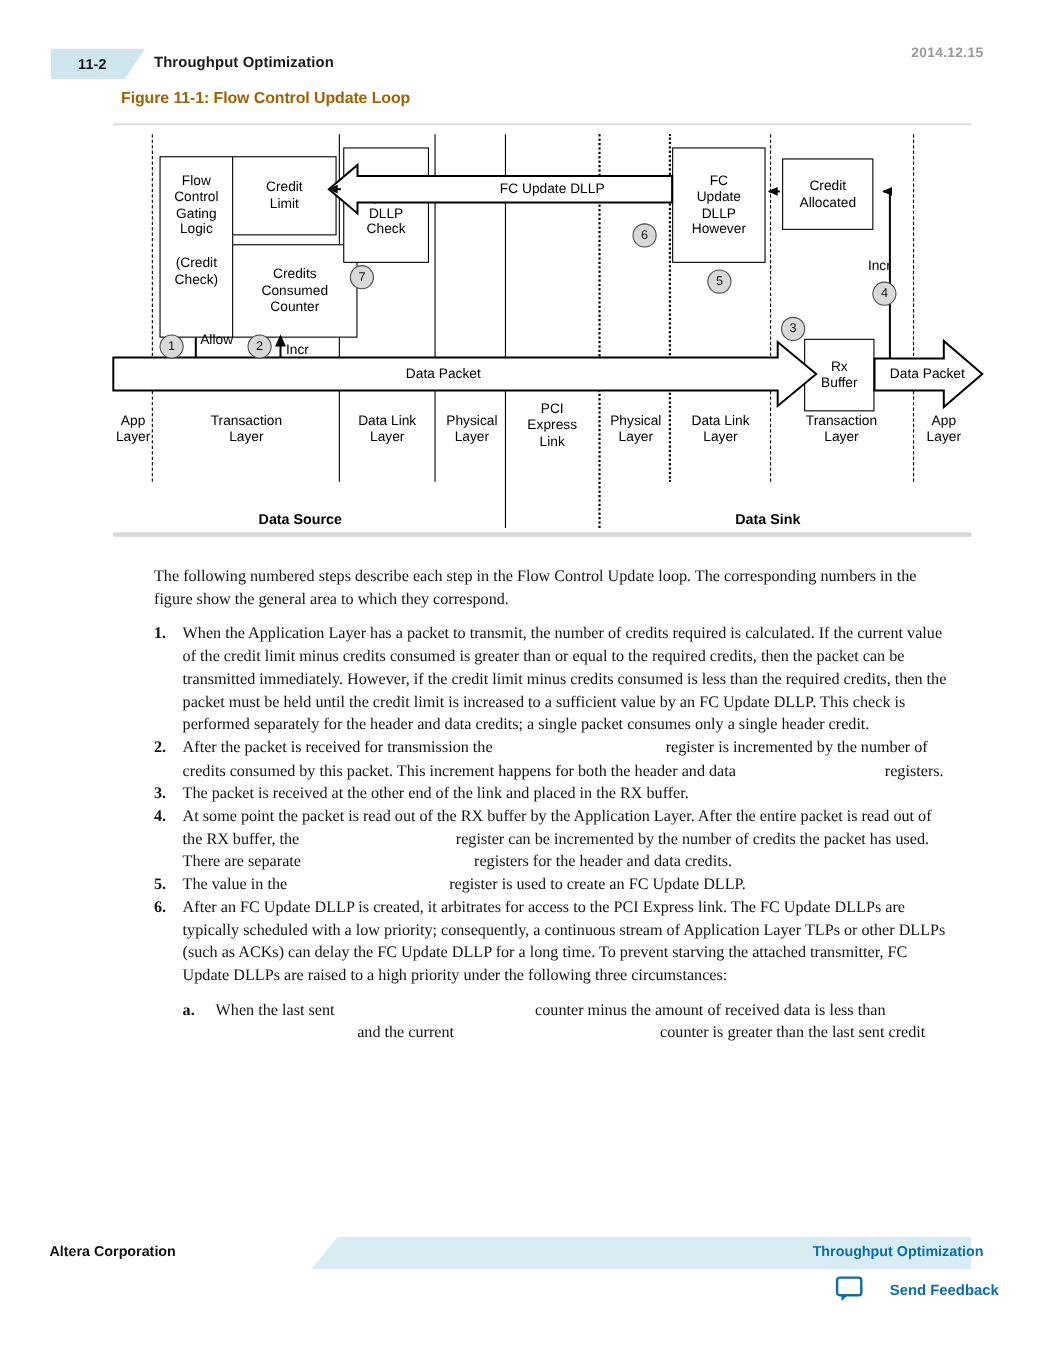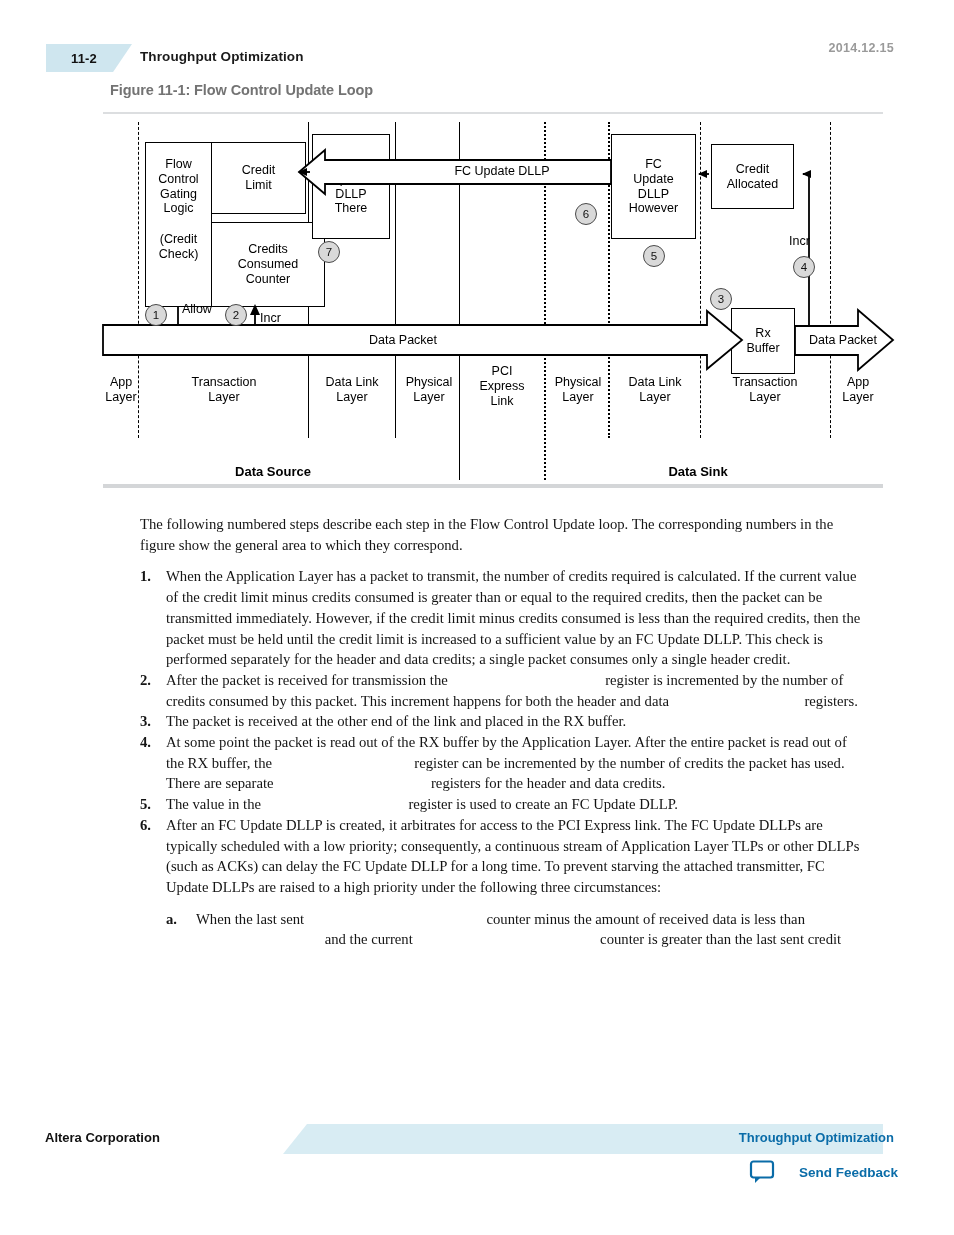--- a/index.html
+++ b/index.html
@@ -33,21 +33,21 @@
   #header-date{
     right:60px; top:41px;
     font-size:12.5px; color:#9a9a9a; font-weight:bold;
     letter-spacing:.3px;
     margin-left:16px;
   }
 
   
   #figure-caption{
     left:110px; top:82px;
-    font-size:14.5px;font-weight:bold;color:#737373;
+    font-size:14.5px;font-weight:bold;color:#a16207;
     letter-spacing:-.1px;
   }
 
   
   #figure-area{
     left:103px; top:112px; width:780px; height:388px;
   }
   .fig-rule{
     position:absolute;left:0;width:780px;height:3px;background:#d4d6d8;
   }
@@ -100,21 +100,21 @@
     -webkit-clip-path:polygon(4% 0,100% 0,100% 100%,0 100%);
     clip-path:polygon(4% 0,100% 0,100% 100%,0 100%);
   }
   #footer-company{
     left:45px;top:1130px;font-size:13px;font-weight:bold;color:#111;
   }
   #footer-title{
     right:60px;top:1130px;font-size:13px;font-weight:bold;color:#0a6ca8;
   }
   #send-feedback{
-    right:56px;top:1159px;display:flex;align-items:center;gap:24px;
+    right:46px;top:1159px;display:flex;align-items:center;gap:24px;
   }
   #send-feedback .fb-label{font-size:13.5px;font-weight:bold;color:#0a6ca8;}
 </style>
 </head>
 <body>
 
 <div class="abs" id="page-tab"></div>
 <div class="abs" id="page-number">11-2</div>
 <div class="abs" id="header-title">Throughput Optimization</div>
 <div class="abs" id="header-date">2014.12.15</div>
@@ -160,21 +160,21 @@
   <div class="dbox" style="left:108px;top:110px;width:114px;height:85px;flex-direction:column;">
     <span>Credits</span>
     <span>Consumed</span>
     <span>Counter</span>
   </div>
 
   <div class="dbox" style="left:209px;top:22px;width:78px;height:105px;flex-direction:column;">
     <span>FC</span>
     <span>Update</span>
     <span>DLLP</span>
-    <span>There</span>
+    <span>Check</span>
   </div>
 
   <div class="dbox" style="left:508px;top:22px;width:85px;height:105px;flex-direction:column;">
     <span>FC</span>
     <span>Update</span>
     <span>DLLP</span>
     <span>However</span>
   </div>
 
   <div class="dbox" style="left:608px;top:32px;width:83px;height:65px;flex-direction:column;">

